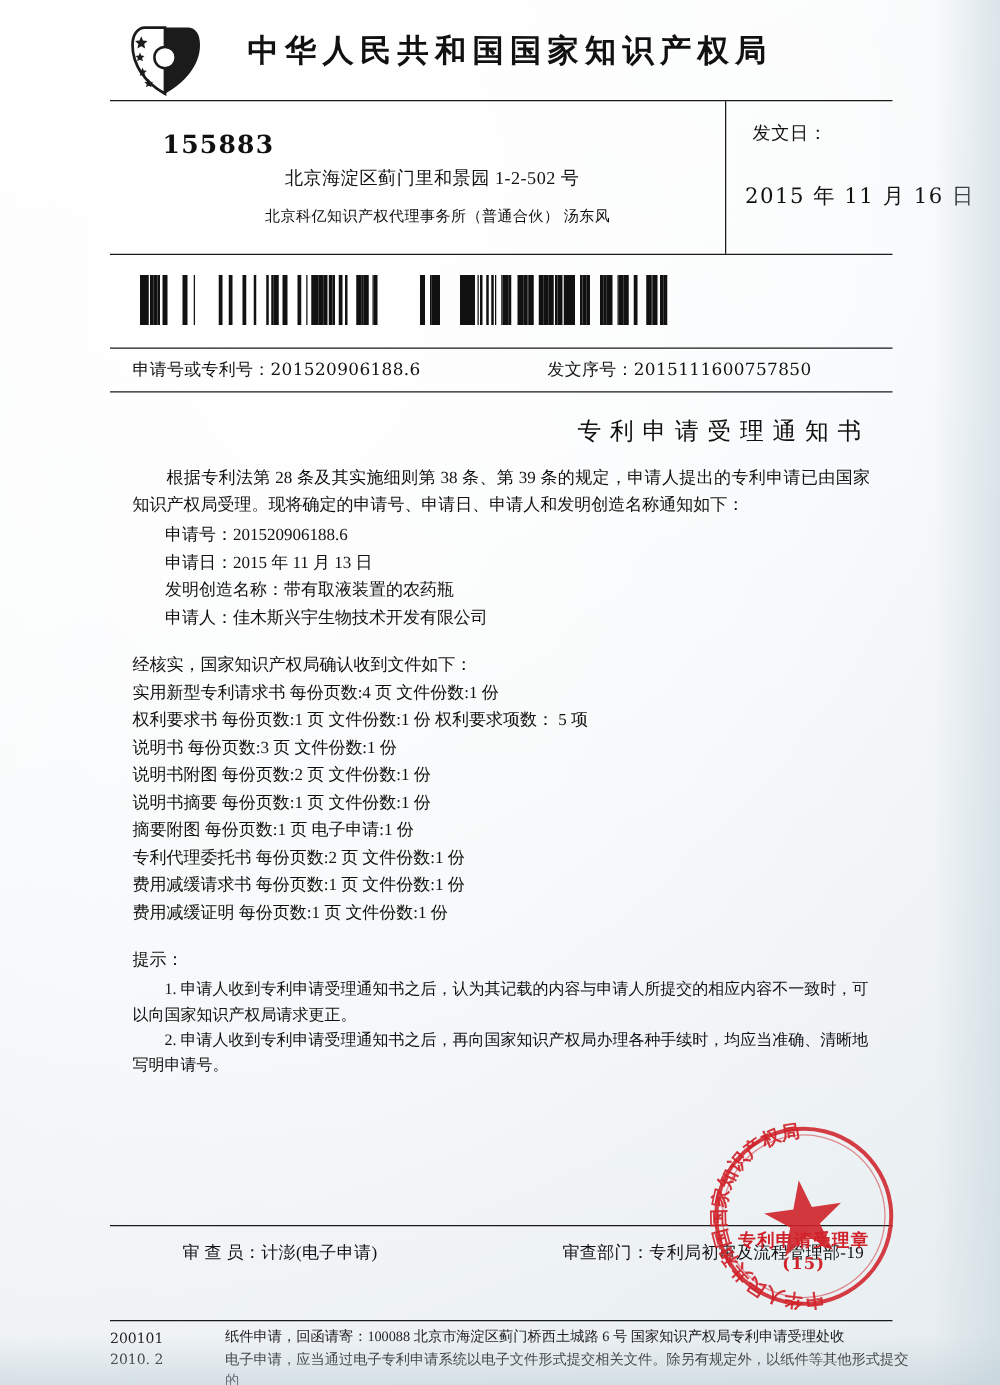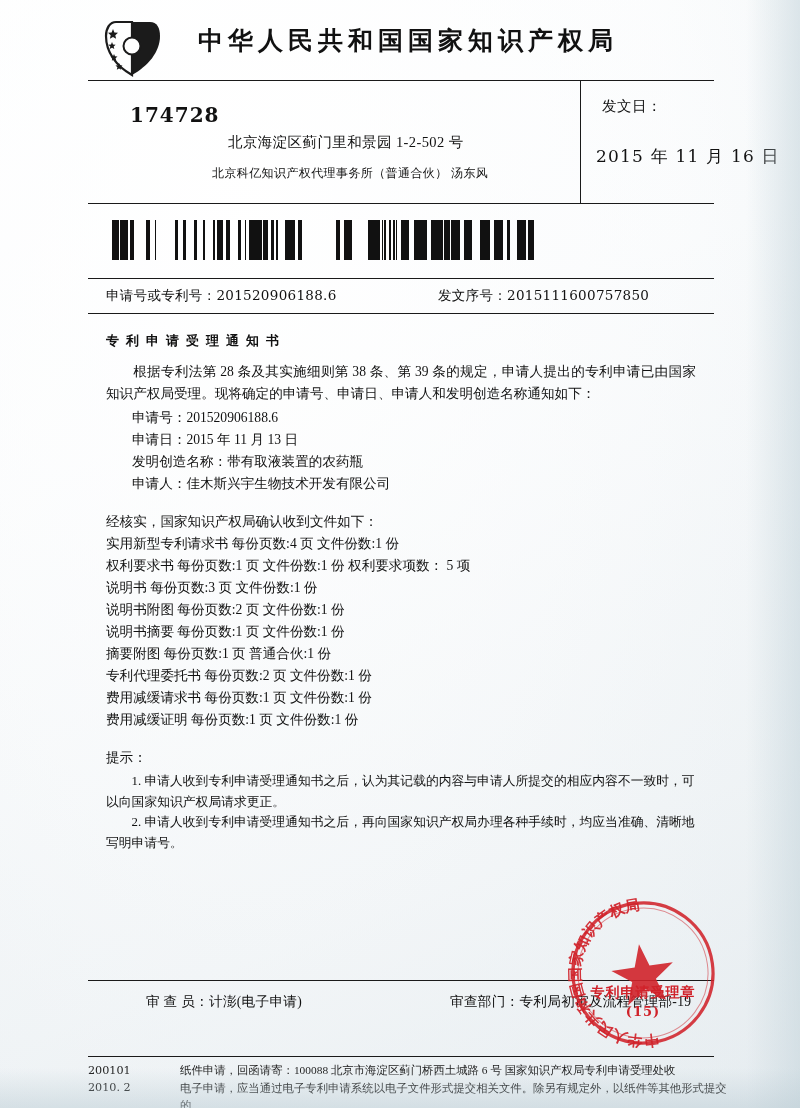--- a/index.html
+++ b/index.html
@@ -143,23 +143,23 @@
   .mono { font-family: "DejaVu Serif", serif; }
 
   
   .body-area {
     position: relative;
     padding: 0 18px;
     font-size: 13.6px;
     line-height: 1.62;
   }
   .doc-title {
-    text-align: left;
-    font-size: 13px;
-    font-weight: bold;
+    text-align: right;
+    font-size: 19px;
+    font-weight: normal;
     letter-spacing: 7px;
     margin: 16px 0 10px 0;
     font-family: "DejaVu Serif", serif;
   }
   .para {
     text-indent: 2em;
     margin: 0 0 2px 0;
     text-align: justify;
   }
   .indent1 { margin-left: 26px; }
@@ -282,21 +282,21 @@
             <polygon points="10,22 11,24.4 13.6,24.7 11.7,26.4 12.3,29 10,27.7 7.7,29 8.3,26.4 6.4,24.7 9,24.4"></polygon>
             <polygon points="12,34 13,36.3 15.5,36.6 13.6,38.3 14.2,40.8 12,39.5 9.8,40.8 10.4,38.3 8.5,36.6 11,36.3"></polygon>
             <polygon points="17,43 18,45.3 20.5,45.6 18.6,47.3 19.2,49.8 17,48.5 14.8,49.8 15.4,47.3 13.5,45.6 16,45.3"></polygon>
           </g>
         </svg>
       </div>
       <div class="org-title">中华人民共和国国家知识产权局</div>
     </div>
 
     <div class="addr-block">
-      <div class="postcode">174728</div>
+      <div class="postcode">155883</div>
       <div class="addr-line1">北京海淀区蓟门里和景园 1-2-502 号</div>
       <div class="addr-line2">北京科亿知识产权代理事务所（普通合伙）  汤东风</div>
       <div class="divider-v"></div>
       <div class="issue-label">发文日：</div>
       <div class="issue-date">2015 年 11 月 16 日</div>
     </div>
 
     <div class="barcode-row">
       <div class="barcode" id="barcode-left">
           <span style="width:4px;background:#111"></span>
@@ -475,21 +475,21 @@
 
       <div class="gap-md"></div>
 
       <p class="list-line">经核实，国家知识产权局确认收到文件如下：</p>
       <div>
         <p class="list-line">实用新型专利请求书  每份页数:4 页  文件份数:1 份</p>
         <p class="list-line">权利要求书  每份页数:1 页  文件份数:1 份  权利要求项数：  5 项</p>
         <p class="list-line">说明书  每份页数:3 页  文件份数:1 份</p>
         <p class="list-line">说明书附图  每份页数:2 页  文件份数:1 份</p>
         <p class="list-line">说明书摘要  每份页数:1 页  文件份数:1 份</p>
-        <p class="list-line">摘要附图  每份页数:1 页  普通合伙:1 份</p>
+        <p class="list-line">摘要附图  每份页数:1 页  电子申请:1 份</p>
         <p class="list-line">专利代理委托书  每份页数:2 页  文件份数:1 份</p>
         <p class="list-line">费用减缓请求书  每份页数:1 页  文件份数:1 份</p>
         <p class="list-line">费用减缓证明  每份页数:1 页  文件份数:1 份</p>
       </div>
 
       <div class="gap-md"></div>
 
       <p class="tip-head">提示：</p>
       <p class="tip-item">1. 申请人收到专利申请受理通知书之后，认为其记载的内容与申请人所提交的相应内容不一致时，可以向国家知识产权局请求更正。</p>
       <p class="tip-item">2. 申请人收到专利申请受理通知书之后，再向国家知识产权局办理各种手续时，均应当准确、清晰地写明申请号。</p>

